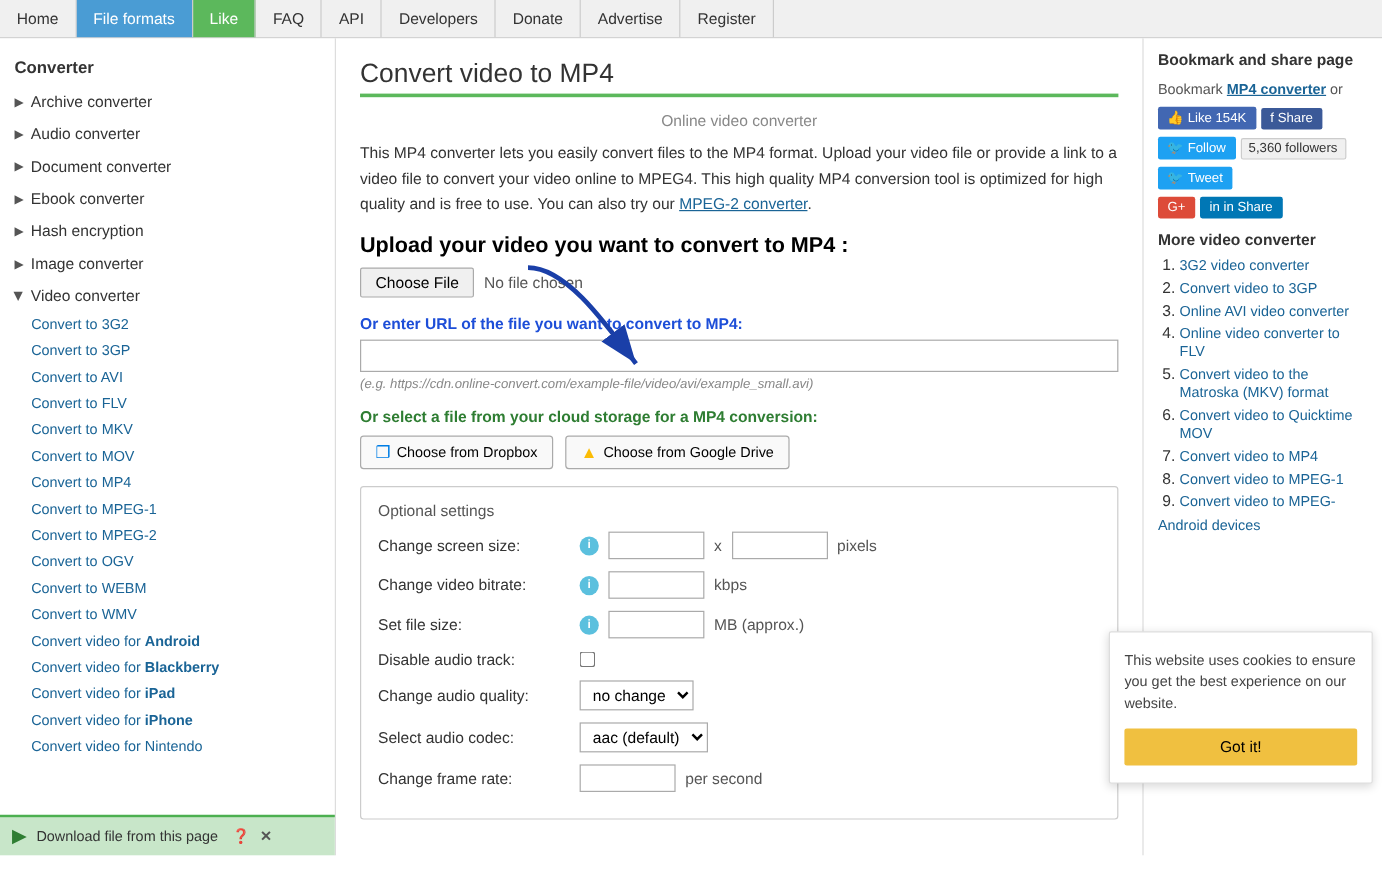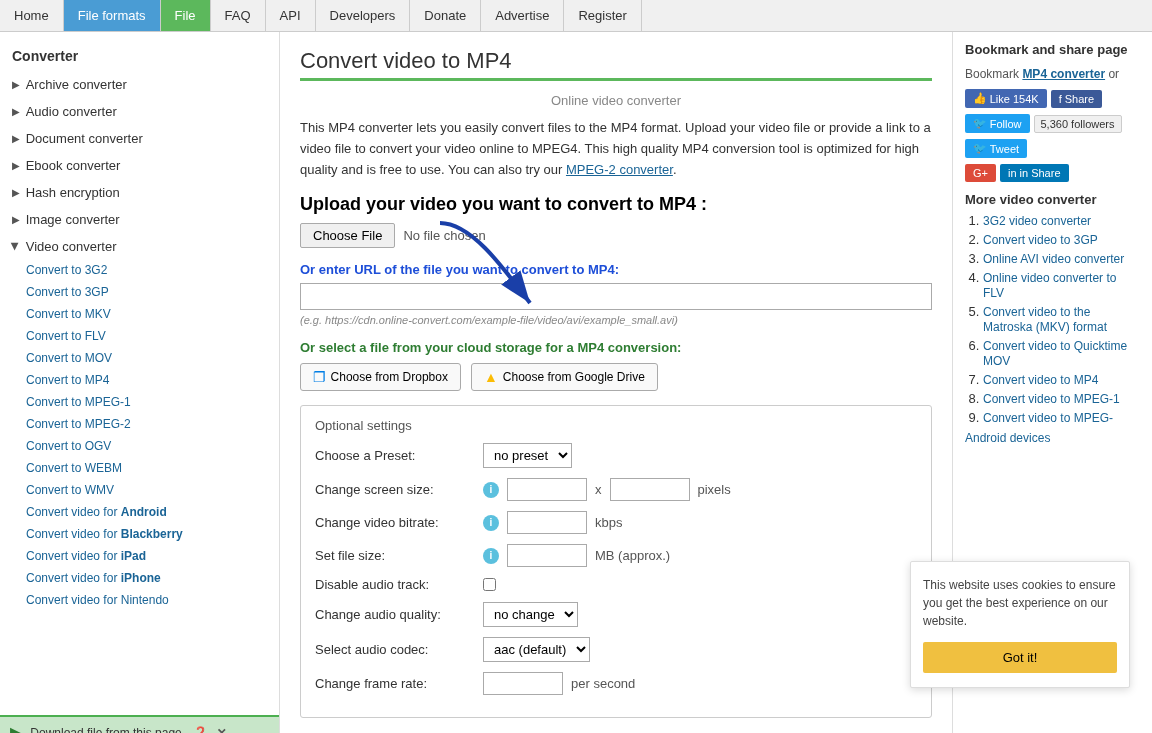--- a/index.html
+++ b/index.html
@@ -132,41 +132,41 @@
     .li-btn { background: #0077b5; }
     .followers-count { font-size: 11px; background: #f0f0f0; border: 1px solid #ccc; padding: 2px 6px; border-radius: 2px; }
 
     .rs-section-title { font-weight: bold; font-size: 13px; margin: 10px 0 6px; color: #333; }
     .rs-list { list-style: decimal; padding-left: 18px; }
     .rs-list li { margin-bottom: 4px; }
     .rs-list a { color: #1a6496; font-size: 12px; text-decoration: none; }
 
     
     .cookie-banner {
-      position: absolute; right: 22px; bottom: 60px;
+      position: absolute; right: 8px; bottom: 60px;
       width: 220px; background: #fff; border: 1px solid #ddd;
       box-shadow: 0 2px 8px rgba(0,0,0,0.15); padding: 14px 12px; z-index: 100;
       border-radius: 2px;
     }
     .cookie-text { font-size: 12px; color: #444; line-height: 1.5; margin-bottom: 12px; }
     .cookie-btn {
       width: 100%; padding: 8px; background: #f0c040; border: none;
       font-size: 13px; font-weight: normal; cursor: pointer; border-radius: 2px;
     }
 
     .container { position: relative; }
   </style>
 </head>
 <body>
 
 <nav>
   <div class="top-nav">
     <a>Home</a>
     <a class="current">File formats</a>
-    <a class="active">File</a>
+    <a class="active">Like</a>
     <a>FAQ</a>
     <a>API</a>
     <a>Developers</a>
     <a>Donate</a>
     <a>Advertise</a>
     <a>Register</a>
   </div>
 </nav>
 
 <div class="layout container">
@@ -218,22 +218,23 @@
       </div>
 
       <div class="sidebar-group">
         <div class="sidebar-group-label open">
           <span class="arrow" style="display:inline-block;transform:rotate(90deg);">▶</span>
           <span>Video converter</span>
         </div>
 
         <div class="sidebar-sub-item">Convert to 3G2</div>
         <div class="sidebar-sub-item">Convert to 3GP</div>
+        <div class="sidebar-sub-item">Convert to AVI</div>
+        <div class="sidebar-sub-item">Convert to FLV</div>
         <div class="sidebar-sub-item">Convert to MKV</div>
-        <div class="sidebar-sub-item">Convert to FLV</div>
         <div class="sidebar-sub-item">Convert to MOV</div>
         <div class="sidebar-sub-item">Convert to MP4</div>
         <div class="sidebar-sub-item">Convert to MPEG-1</div>
         <div class="sidebar-sub-item">Convert to MPEG-2</div>
         <div class="sidebar-sub-item">Convert to OGV</div>
         <div class="sidebar-sub-item">Convert to WEBM</div>
         <div class="sidebar-sub-item">Convert to WMV</div>
         <div class="sidebar-sub-item">Convert video for <strong>Android</strong></div>
         <div class="sidebar-sub-item">Convert video for <strong>Blackberry</strong></div>
         <div class="sidebar-sub-item">Convert video for <strong>iPad</strong></div>
@@ -292,26 +293,20 @@
       <button class="cloud-btn">
         <span class="gdrive-icon">▲</span>
         <span>Choose from Google Drive</span>
       </button>
     </div>
 
     
     <div class="optional-settings">
       <div class="settings-title">Optional settings</div>
 
-      <div class="settings-row">
-        <label>Choose a Preset:</label>
-        <select class="settings-select">
-          <option>no preset</option>
-        </select>
-      </div>
 
       <div class="settings-row">
         <label>Change screen size:</label>
         <span class="info-icon">i</span>
         <input class="settings-input-sm" type="text" value="" style="">
         <span class="x-sep">x</span>
         <input class="settings-input-sm" type="text" value="" style="">
         <span class="settings-unit">pixels</span>
       </div>
 

